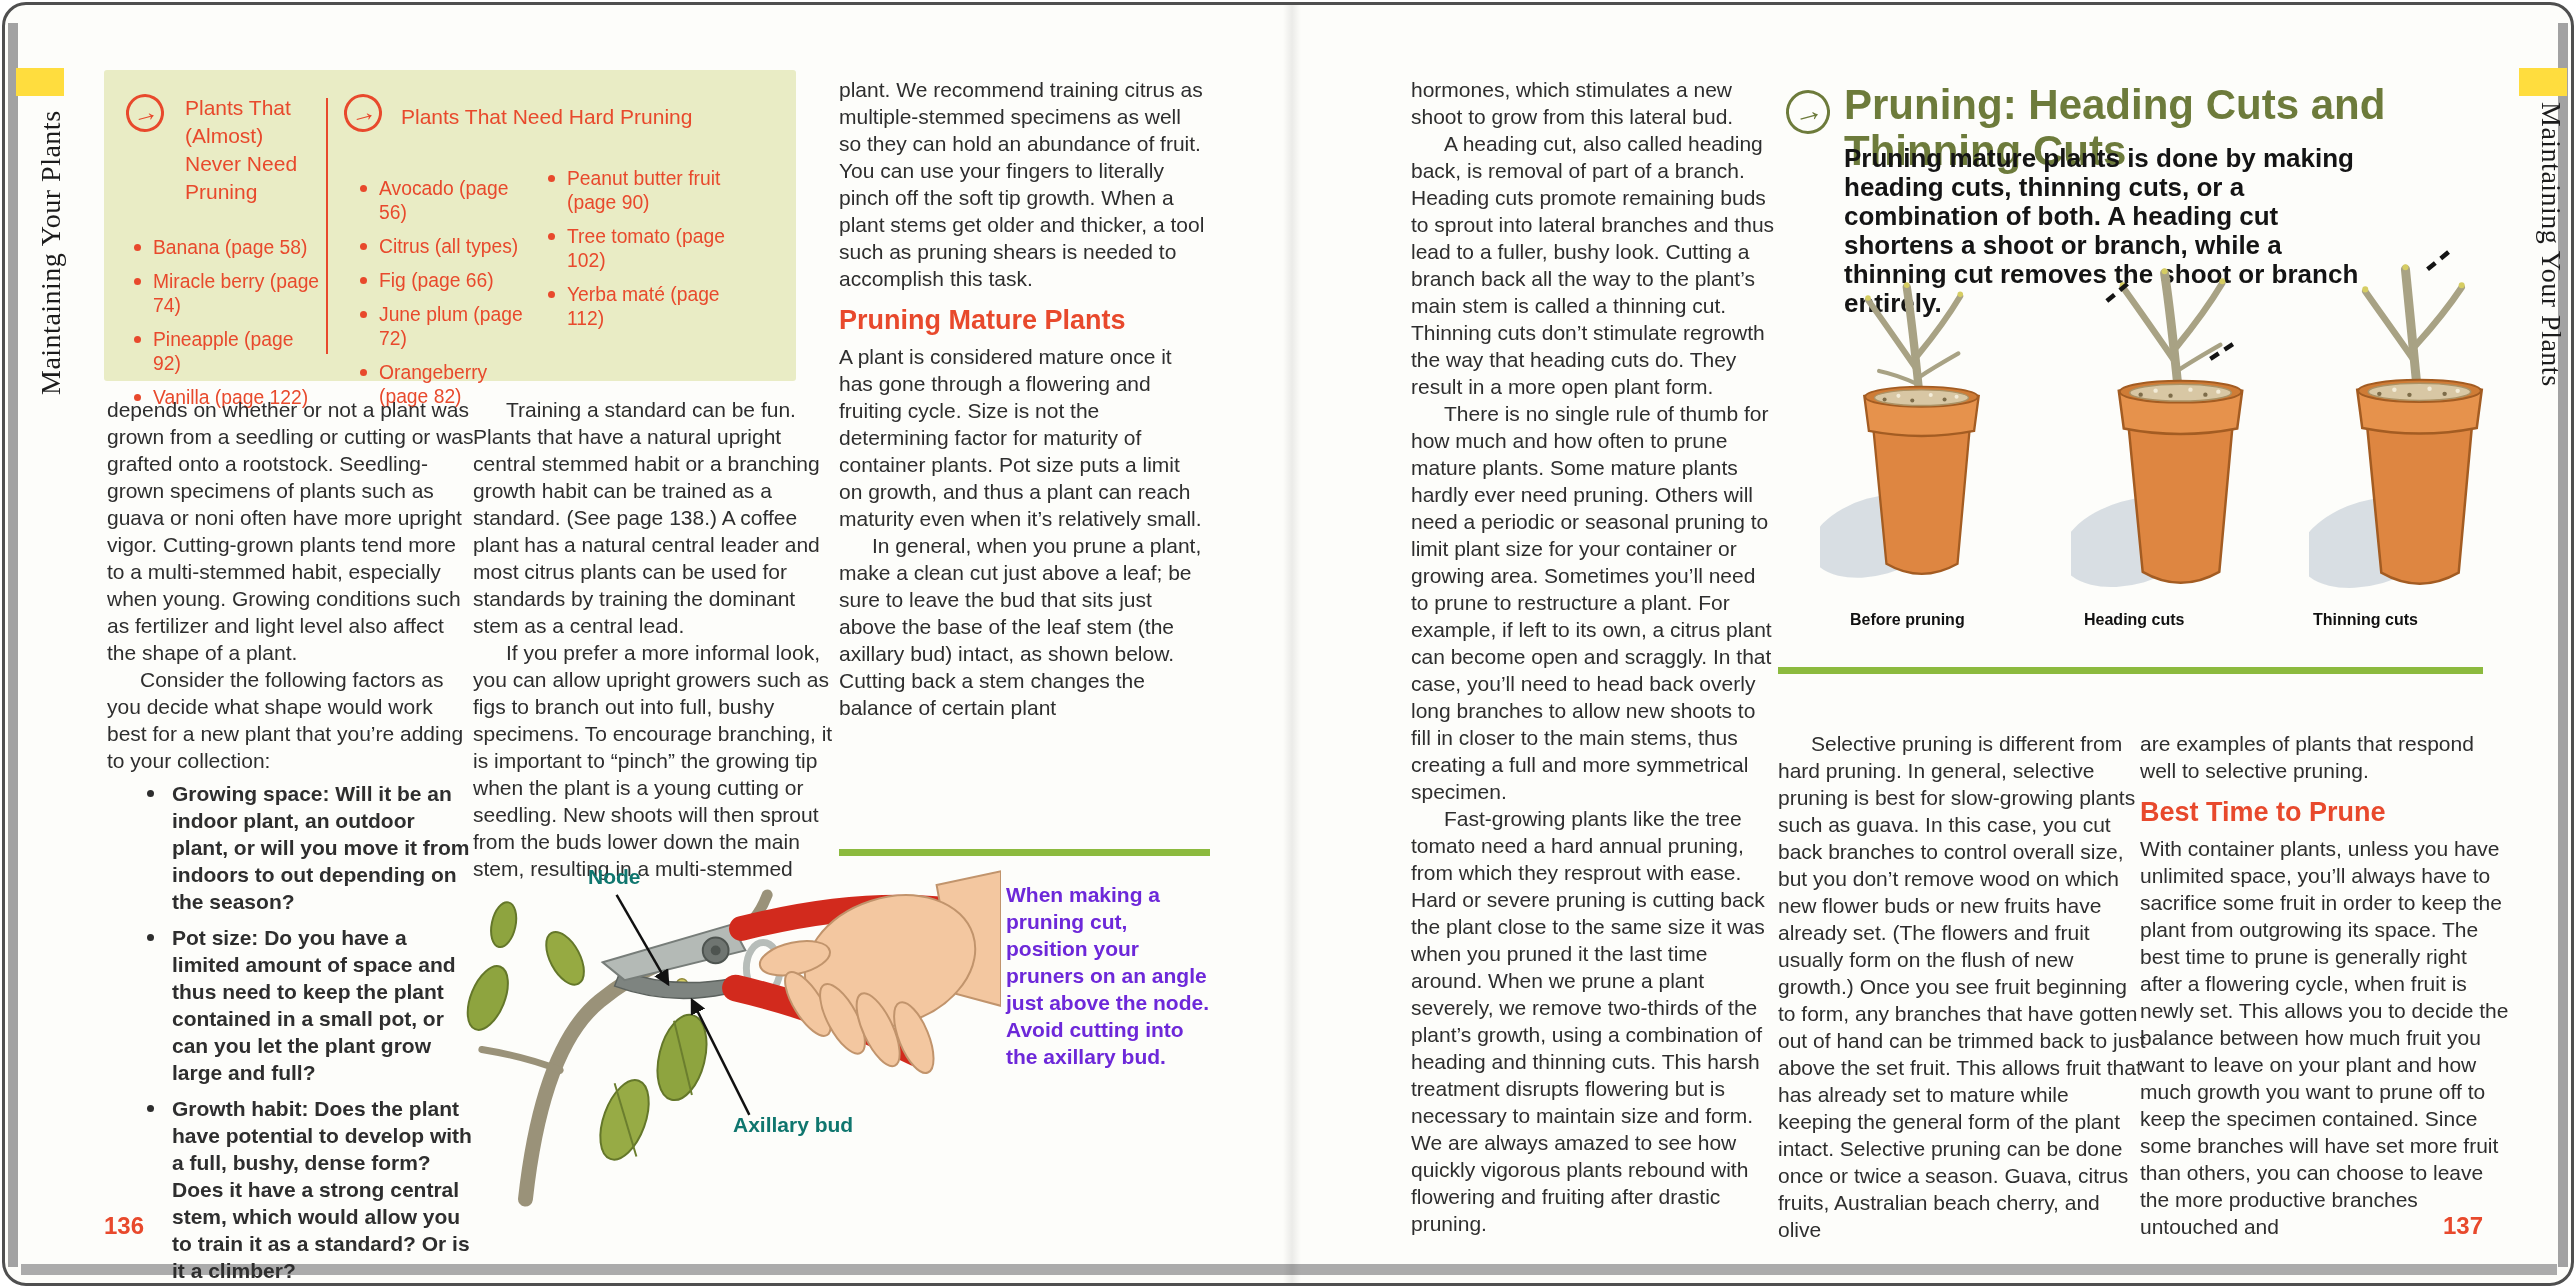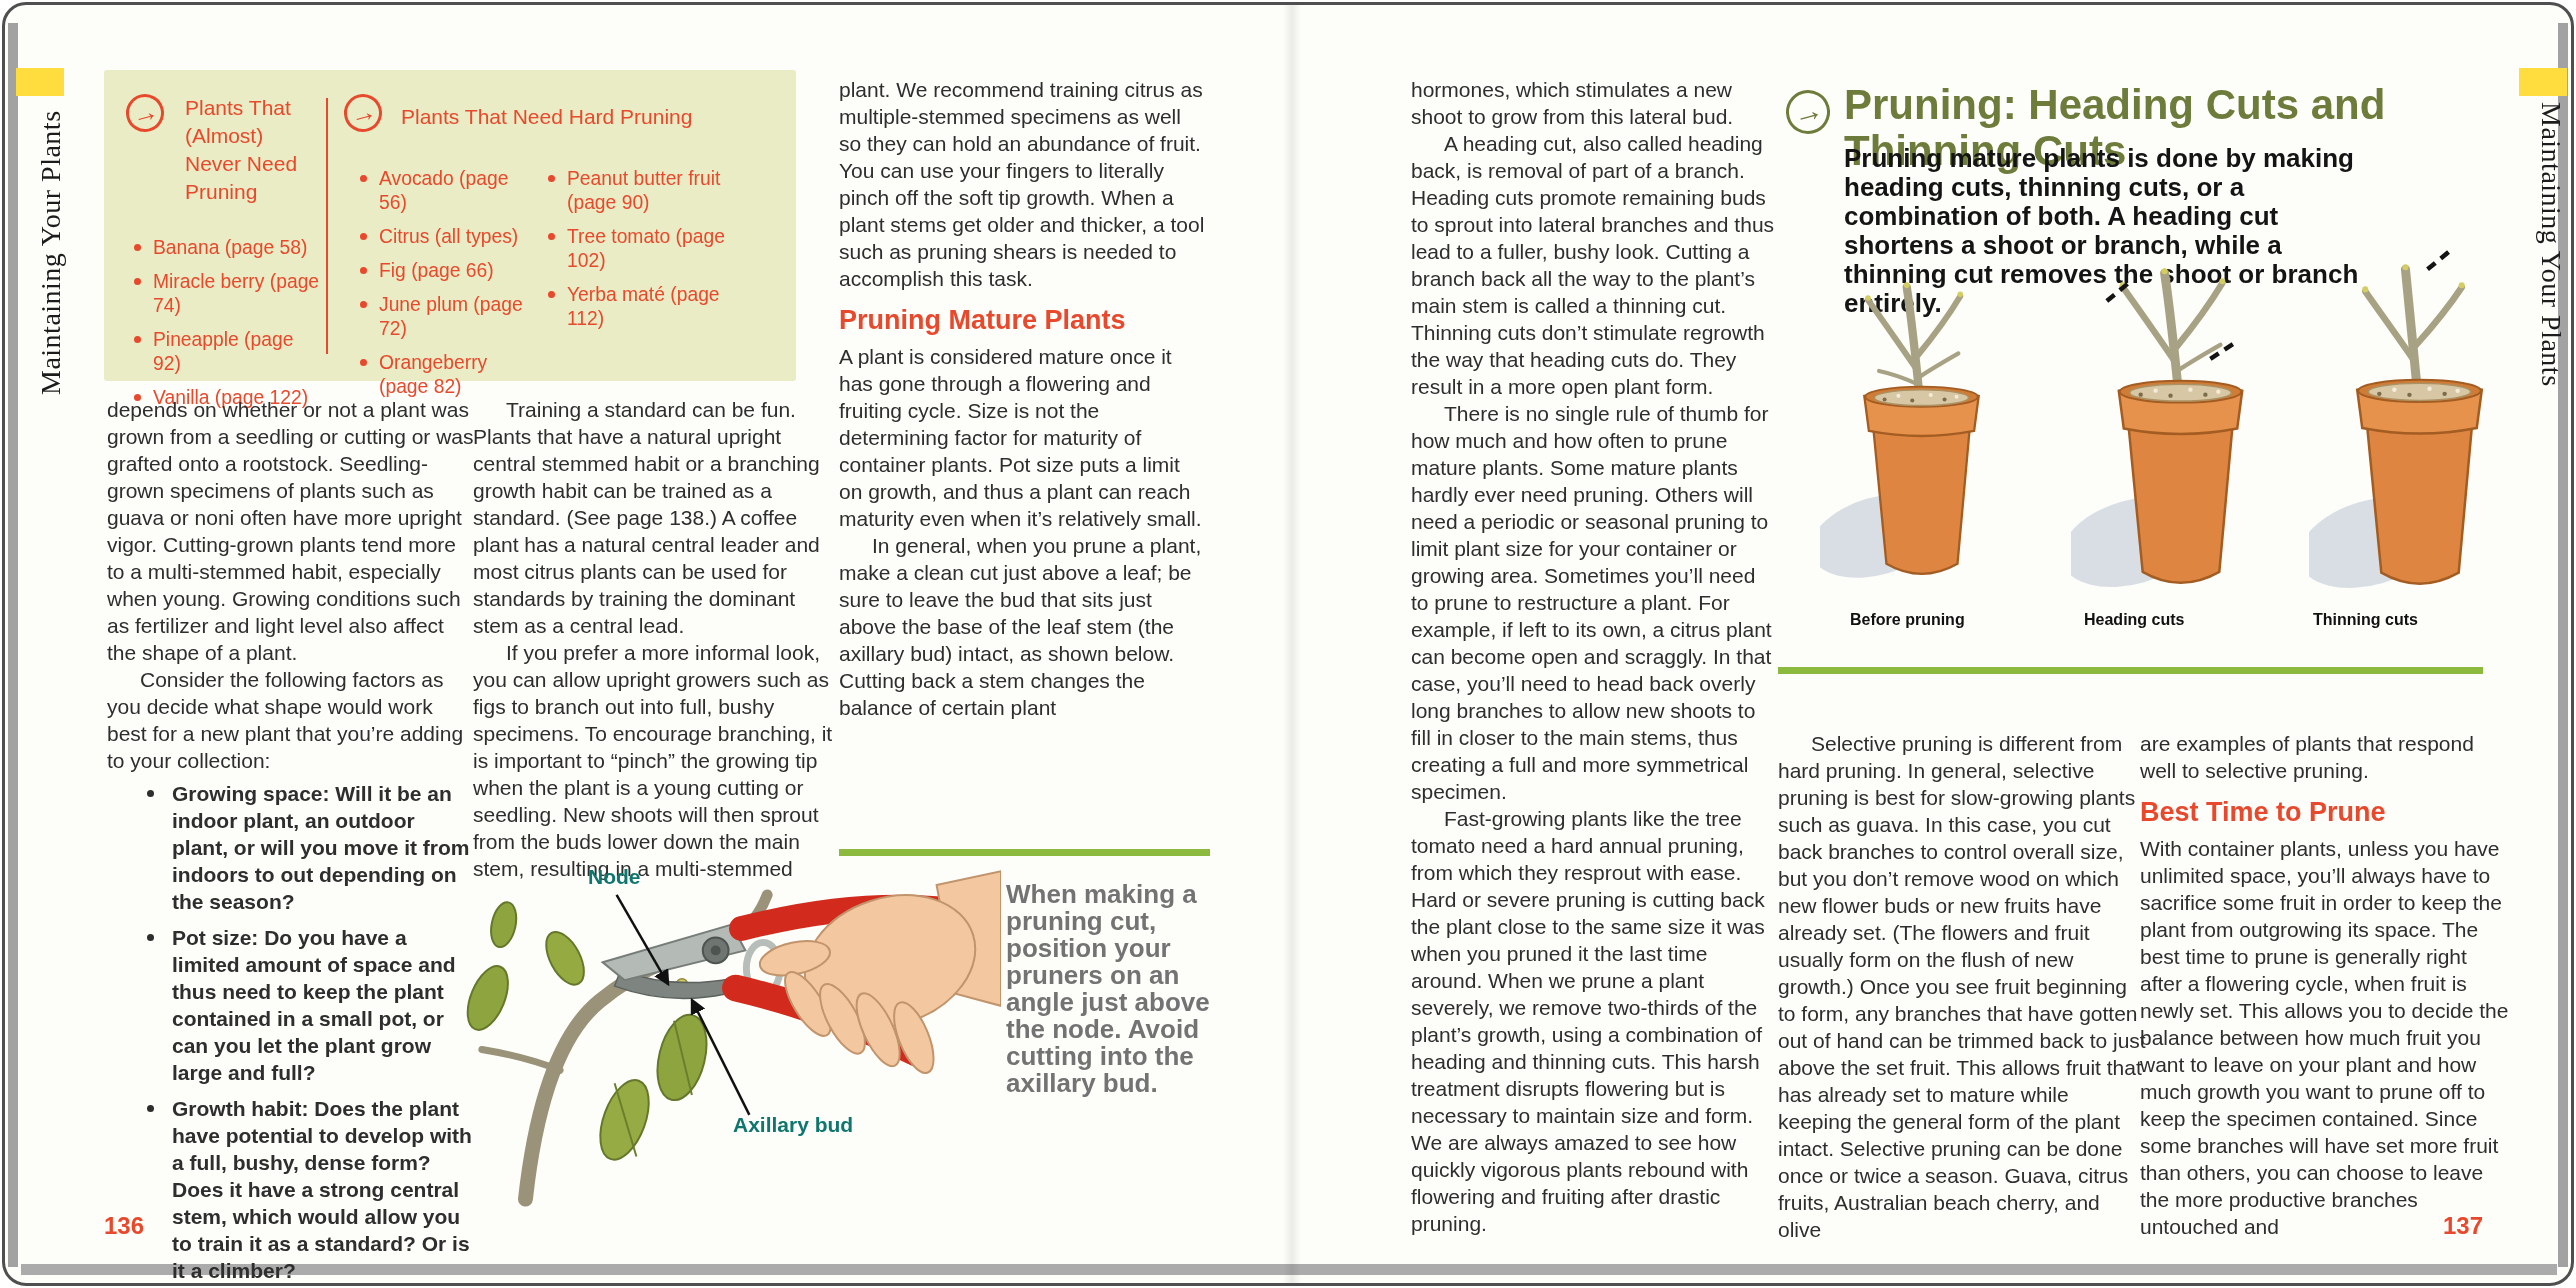--- a/index.html
+++ b/index.html
@@ -41,21 +41,21 @@
   .col p.ind{text-indent:33px;}
   .redhead{color:#e8492c;font-weight:bold;font-size:27px;line-height:30px;margin:13px 0 8px 0;}
   .bullets{margin:6px 0 0 0;padding:0;list-style:none;font-weight:bold;}
   .bullets li{position:relative;padding-left:65px;margin-bottom:9px;}
   .bullets li .dot{position:absolute;left:40px;top:10px;width:7px;height:7px;border-radius:50%;background:#2e2e2e;}
   .grule{position:absolute;height:7px;background:#8cba3e;}
 
   
   .fig-label{position:absolute;font-weight:bold;font-size:21px;color:#0f766e;}
   .fig-caption{position:absolute;left:1001px;top:876px;width:206px;font-weight:bold;
-    font-size:26px;line-height:27px;color:#737373;}
+    font-size:21px;line-height:27px;color:#6d28d9;}
 
   
   .feat-head{position:absolute;left:1839px;top:77px;width:654px;color:#6d7b3b;
     font-weight:bold;font-size:42px;line-height:46px;}
   .feat-icon{left:1781px;top:85px;border-color:#6d7b3b;}
   .feat-icon span{color:#6d7b3b;}
   .feat-intro{position:absolute;left:1839px;top:139px;width:525px;font-weight:bold;
     font-size:26px;line-height:29px;color:#141414;}
   .plant{position:absolute;}
   .plant-cap{position:absolute;top:606px;font-weight:bold;font-size:16px;color:#111;}
@@ -87,21 +87,21 @@
       <li><span class="dot"></span><span>Banana (page 58)</span></li>
       <li><span class="dot"></span><span>Miracle berry (page 74)</span></li>
       <li><span class="dot"></span><span>Pineapple (page 92)</span></li>
       <li><span class="dot"></span><span>Vanilla (page 122)</span></li>
     </ul>
 
     <div class="circle-icon" style="left:240px;top:24px;">
       <span>→</span>
     </div>
     <div class="gb-title" style="left:297px;top:33px;width:386px;">Plants That Need Hard Pruning</div>
-    <ul class="gb-list" style="left:256px;top:97px;width:178px;">
+    <ul class="gb-list" style="left:256px;top:107px;width:178px;">
       <li><span class="dot"></span><span>Avocado (page 56)</span></li>
       <li><span class="dot"></span><span>Citrus (all types)</span></li>
       <li><span class="dot"></span><span>Fig (page 66)</span></li>
       <li><span class="dot"></span><span>June plum (page 72)</span></li>
       <li><span class="dot"></span><span>Orangeberry (page 82)</span></li>
     </ul>
     <ul class="gb-list" style="left:444px;top:97px;width:203px;">
       <li><span class="dot"></span><span>Peanut butter fruit (page 90)</span></li>
       <li><span class="dot"></span><span>Tree tomato (page 102)</span></li>
       <li><span class="dot"></span><span>Yerba maté (page 112)</span></li>

